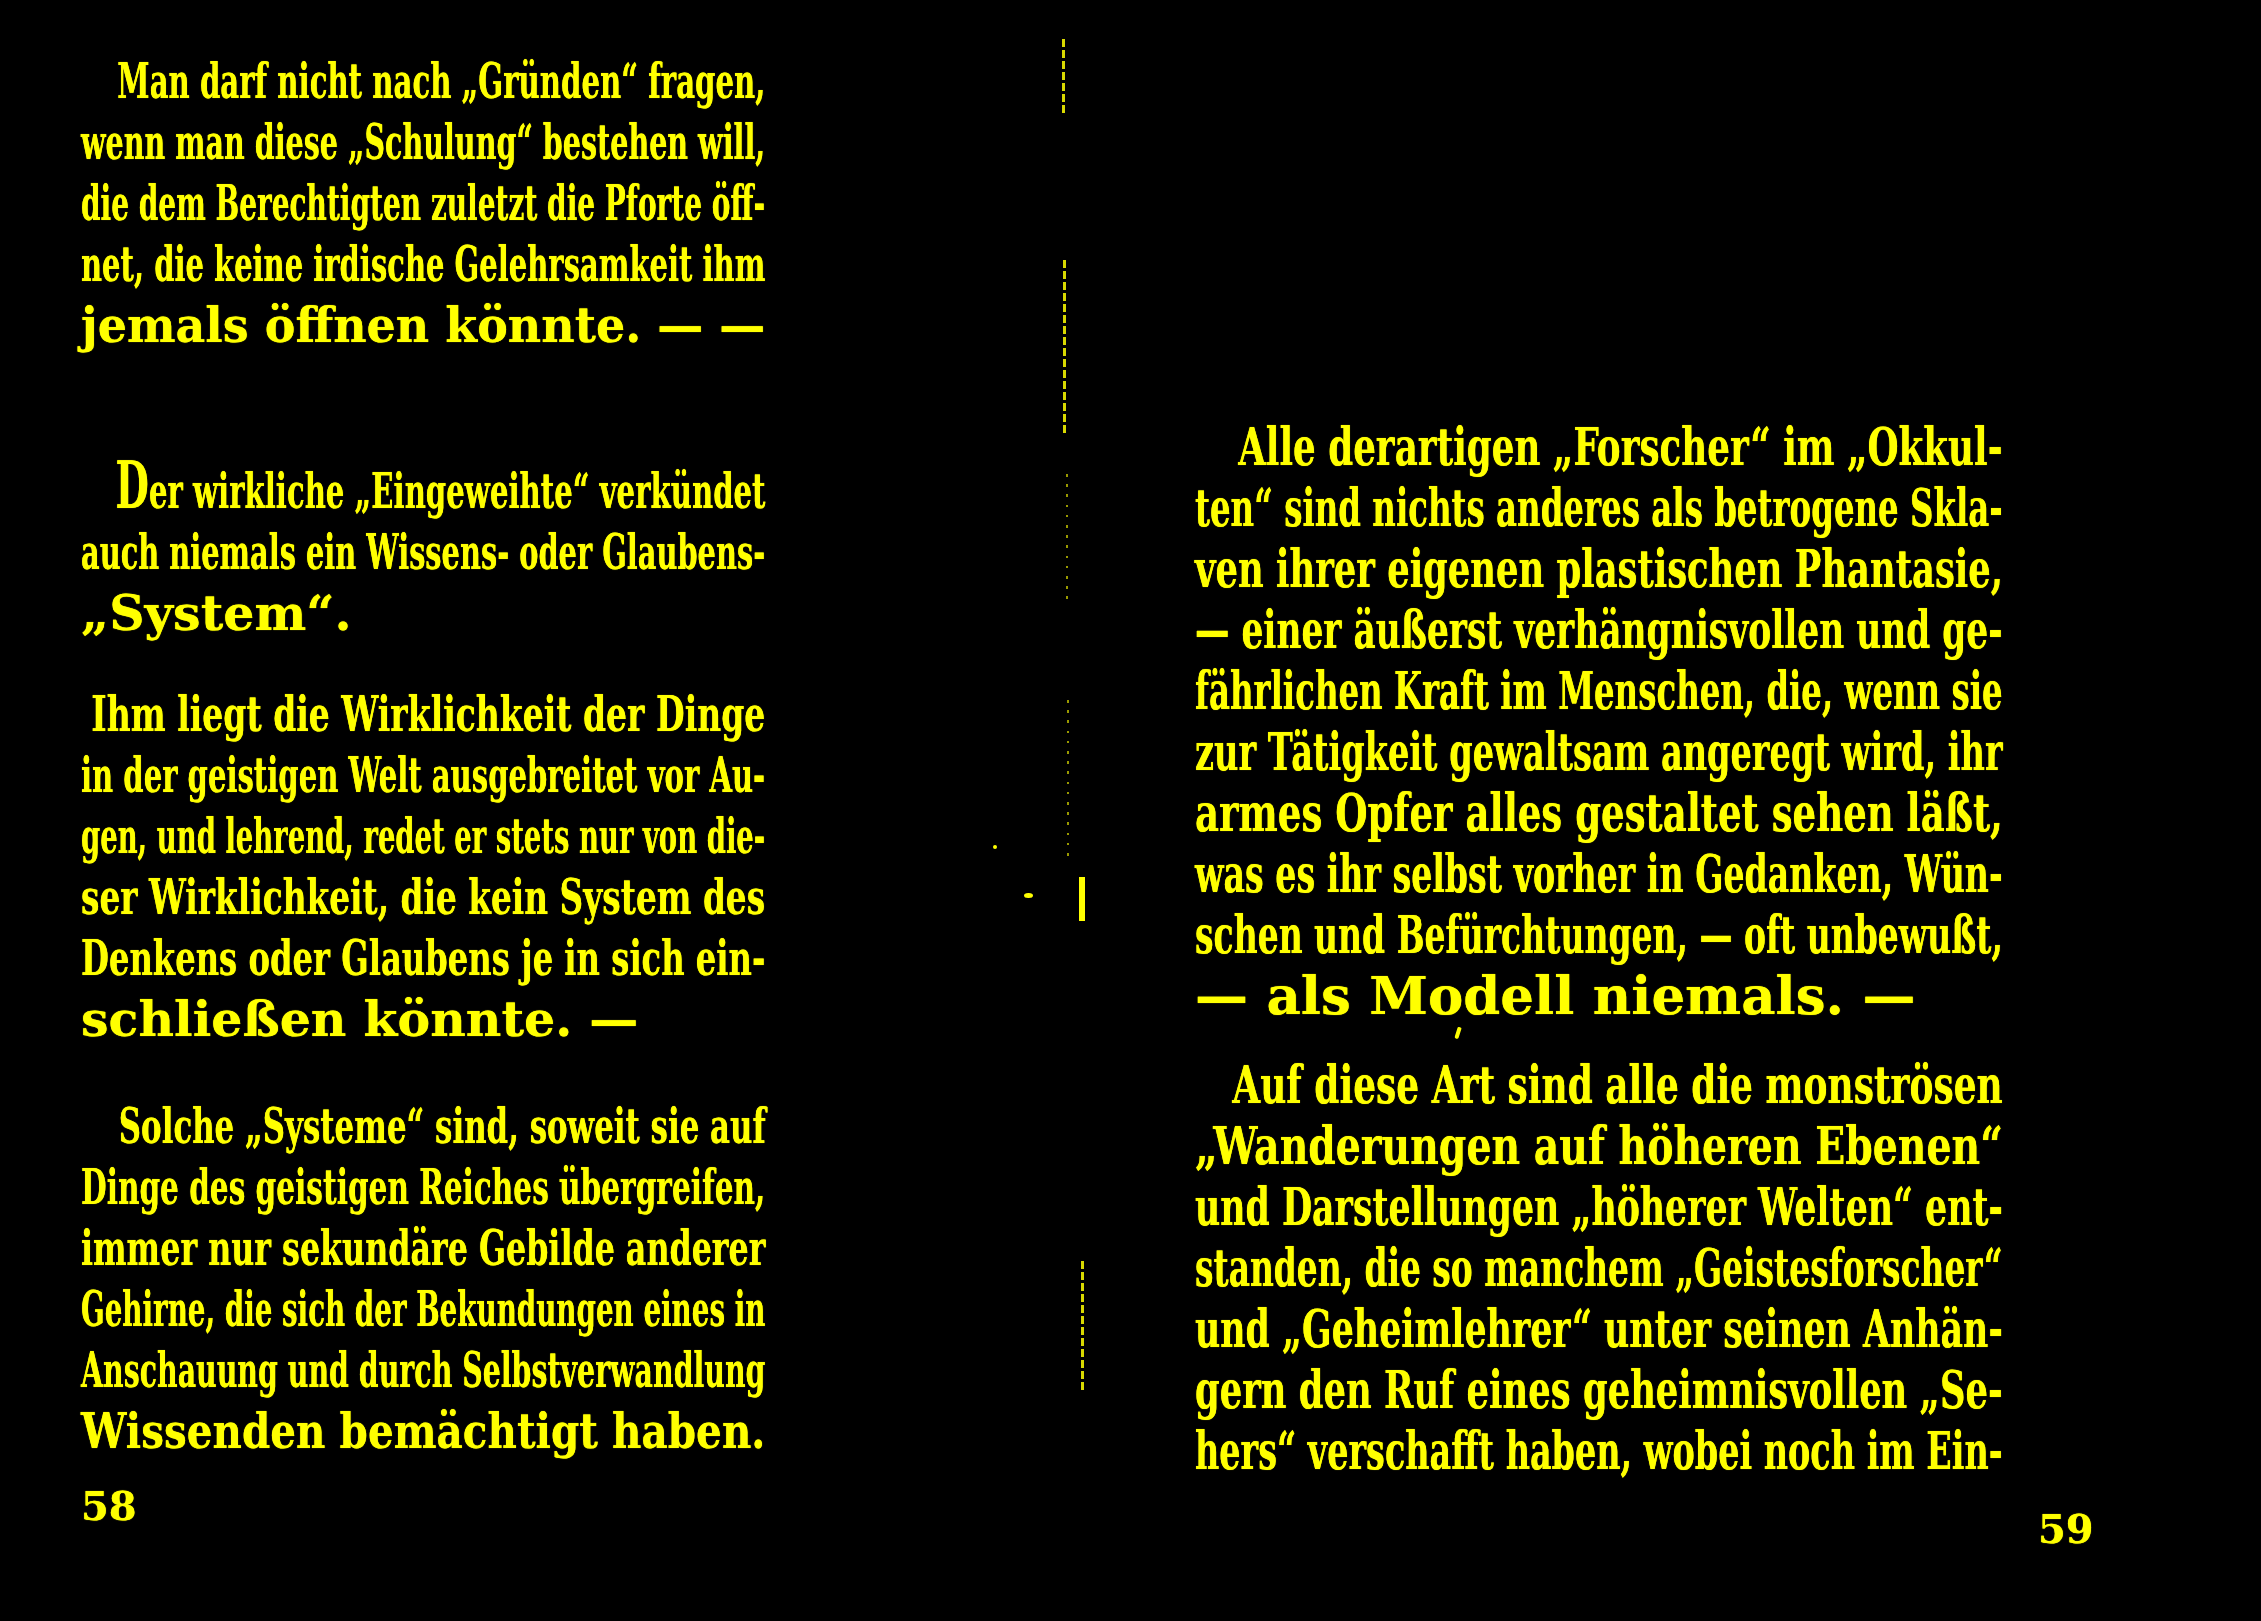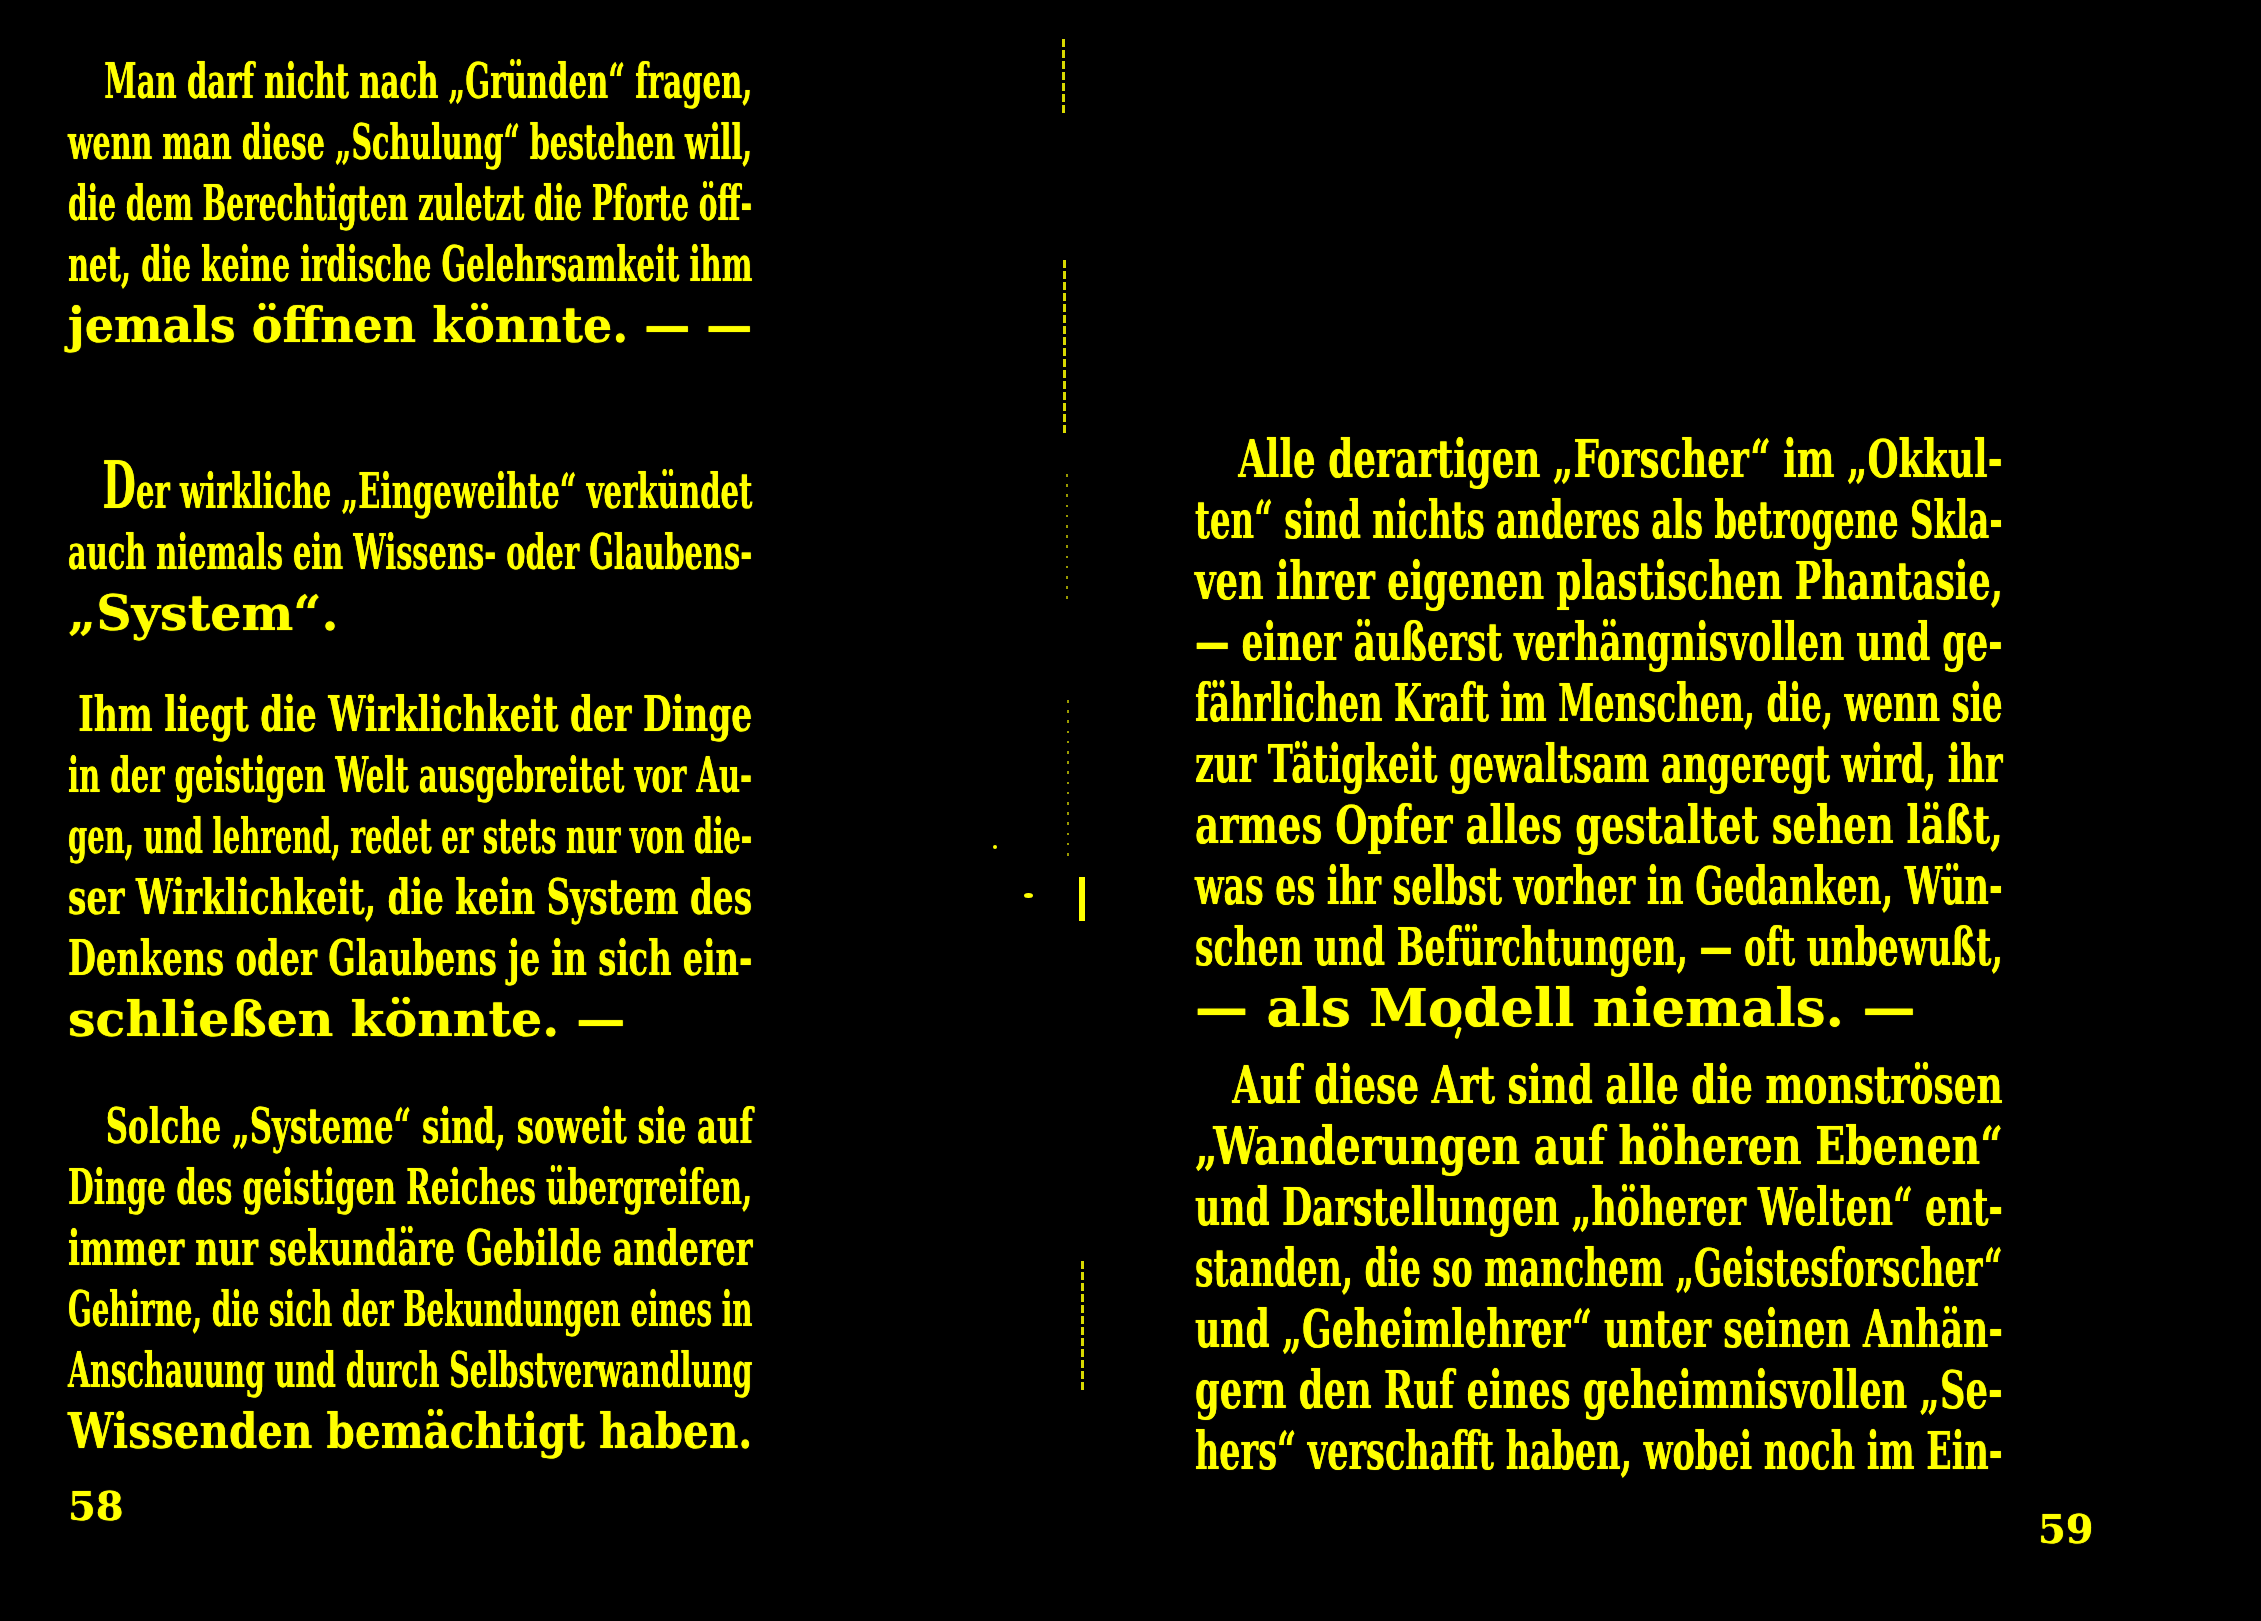--- a/index.html
+++ b/index.html
@@ -3,21 +3,21 @@
 <meta charset="utf-8">
 <title>Book scan spread 58–59</title>
 <style>
   html,body { margin:0; padding:0; background:#000; }
   .screen {
     position:relative; width:2261px; height:1621px;
     background:#000000; overflow:hidden;
     font-family:"DejaVu Serif", serif;
   }
   .page { position:absolute; top:0; height:1621px; }
-  .page-left  { left:68px;  width:691px; }
+  .page-left  { left:81px;  width:691px; }
   .page-right { left:1195px; width:806px; }
   .para { position:absolute; left:0; width:100%; }
   .line {
     color:#ffff00; font-weight:bold; white-space:nowrap;
     font-size:49px; line-height:61px;
     text-shadow:0 0 0.9px #ffff00;
   }
   .page-right .line { font-size:53px; line-height:61px; }
   .dropcap::first-letter { font-size:1.32em; line-height:0; }
   .pagenum {
@@ -72,21 +72,21 @@
       <div class="line" style="transform-origin: left top; transform: scaleX(0.657468);">Denkens oder Glaubens je in sich ein-</div>
       <div class="line last">schließen könnte. —</div>
     </div>
 
     <div class="pagenum pn-left">58</div>
   </div>
 
   <div class="page page-right">
 
 
-    <div class="para" style="top:428px">
+    <div class="para" style="top:416px">
       <div class="line" style="padding-left: 64px; transform-origin: left top; transform: scaleX(0.674037);">Alle derartigen „Forscher“ im „Okkul-</div>
       <div class="line" style="transform-origin: left top; transform: scaleX(0.612047);">ten“ sind nichts anderes als betrogene Skla-</div>
       <div class="line" style="transform-origin: left top; transform: scaleX(0.666902);">ven ihrer eigenen plastischen Phantasie,</div>
       <div class="line" style="transform-origin: left top; transform: scaleX(0.649485);">— einer äußerst verhängnisvollen und ge-</div>
       <div class="line" style="transform-origin: left top; transform: scaleX(0.611255);">fährlichen Kraft im Menschen, die, wenn sie</div>
       <div class="line" style="transform-origin: left top; transform: scaleX(0.633378);">zur Tätigkeit gewaltsam angeregt wird, ihr</div>
       <div class="line" style="transform-origin: left top; transform: scaleX(0.7);">armes Opfer alles gestaltet sehen läßt,</div>
       <div class="line" style="transform-origin: left top; transform: scaleX(0.626243);">was es ihr selbst vorher in Gedanken, Wün-</div>
       <div class="line" style="transform-origin: left top; transform: scaleX(0.62253);">schen und Befürchtungen, — oft unbewußt,</div>
       <div class="line last">— als Modell niemals. —</div>

